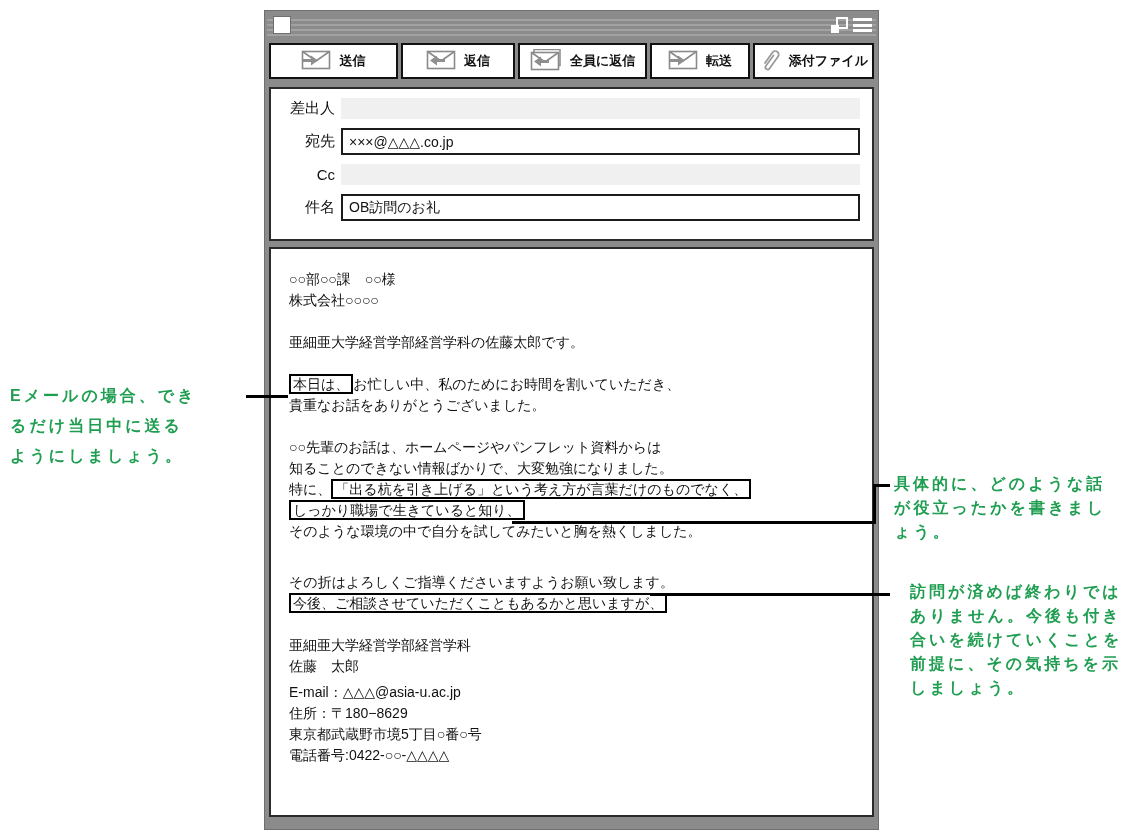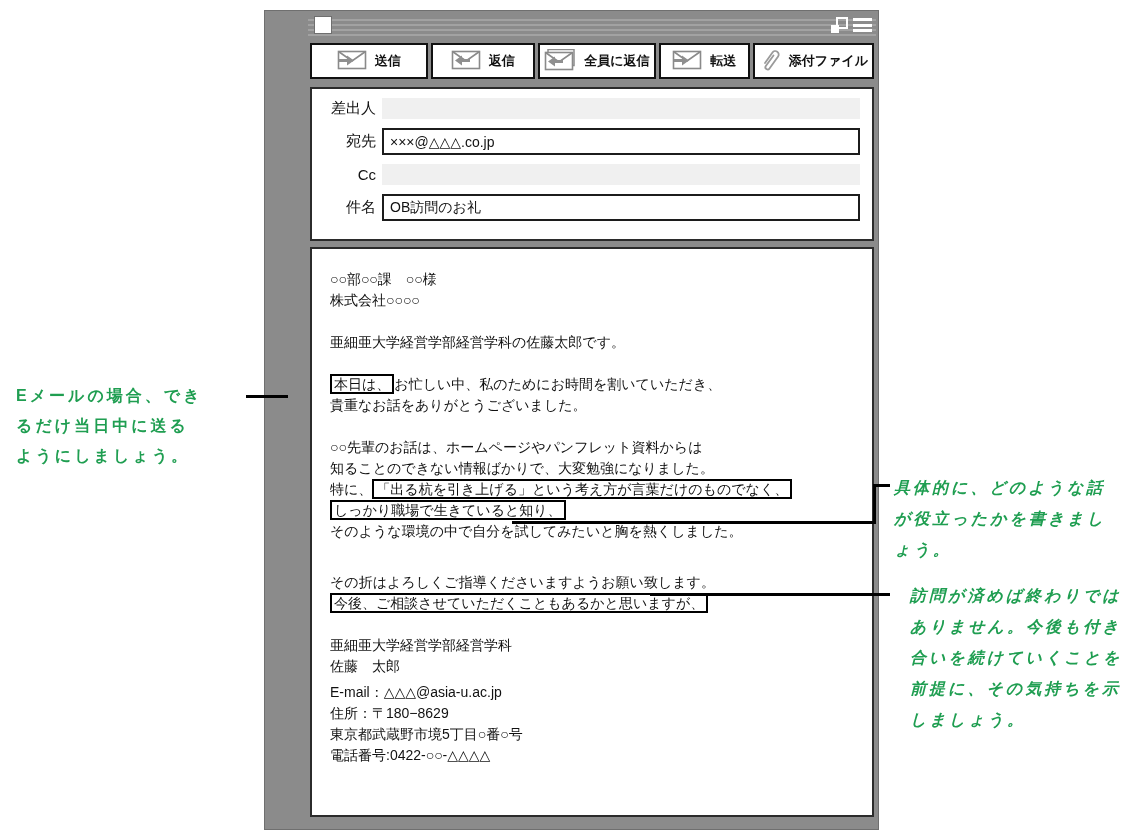--- a/index.html
+++ b/index.html
@@ -7,21 +7,21 @@
   body {
     width:1136px; height:832px; position:relative; overflow:hidden;
     font-family:"Liberation Sans","DejaVu Sans",sans-serif;
     color:#1a1a1a;
   }
 
   
   .mail-window {
     position:absolute; left:264px; top:10px; width:615px; height:820px;
     background:#8b8b8b; border:1px solid #6f6f6f;
-    display:flex; flex-direction:column;padding-left:41px;
+    display:flex; flex-direction:column;
   }
   .titlebar {
     height:30px; position:relative; flex:0 0 auto;
     background:
       repeating-linear-gradient(to bottom,
         #8b8b8b 0 3px, #a2a2a2 3px 5px) ;
     background-clip:content-box;
     padding:5px 2px;
   }
   .titlebar-inner { position:absolute; inset:0; }
@@ -69,21 +69,21 @@
     flex:1 1 auto; padding:20px 18px 0 18px; overflow:hidden;
   }
   .bline { height:21px; line-height:21px; font-size:14px; color:#111; white-space:nowrap; }
   .boxed { border:2px solid #000000; padding:0 2px; }
 
   
   .anno {
     position:absolute; color:#1f9e51; font-weight:bold; font-size:16px;
     letter-spacing:3px; line-height:30px; white-space:nowrap;
   }
-  .anno.right { line-height:31px;font-style:italic; }
+  .anno.right { line-height:24px; }
 
   
   .conn { position:absolute; background:#000000; }
 </style>
 </head>
 <body>
 
 <div class="mail-window">
 
   <div class="titlebar">
@@ -186,21 +186,21 @@
         <div class="bline"><span>亜細亜大学経営学部経営学科</span></div>
         <div class="bline"><span>佐藤　太郎</span></div>
         <div class="bline" style="margin-top: 5px;"><span>E-mail：△△△@asia-u.ac.jp</span></div>
         <div class="bline"><span>住所：〒180−8629</span></div>
         <div class="bline"><span>東京都武蔵野市境5丁目○番○号</span></div>
         <div class="bline"><span>電話番号:0422-○○-△△△△</span></div>
       </div>
   </div>
 </div>
 
-<div class="anno" style="left: 16px; top: 381px; color: rgb(31, 158, 81);">Eメールの場合、でき<br>るだけ当日中に送る<br>ようにしましょう。</div>
+<div class="anno" style="left: 10px; top: 381px; color: rgb(31, 158, 81);">Eメールの場合、でき<br>るだけ当日中に送る<br>ようにしましょう。</div>
 
 <div class="anno right" style="left: 894px; top: 472px; color: rgb(31, 158, 81);">具体的に、どのような話<br>が役立ったかを書きまし<br>ょう。</div>
 
 <div class="anno right" style="left: 894px; top: 580px; color: rgb(31, 158, 81); margin-left: 16px;">訪問が済めば終わりでは<br>ありません。今後も付き<br>合いを続けていくことを<br>前提に、その気持ちを示<br>しましょう。</div>
 
 <div class="conn" style="left:246px; top:395px; width:42px; height:3px;"></div>
 
 <div class="conn" style="left:512px; top:521px; width:363px; height:3px;"></div>
 <div class="conn" style="left:873px; top:484px; width:3px; height:40px;"></div>
 <div class="conn" style="left:873px; top:484px; width:17px; height:3px;"></div>

